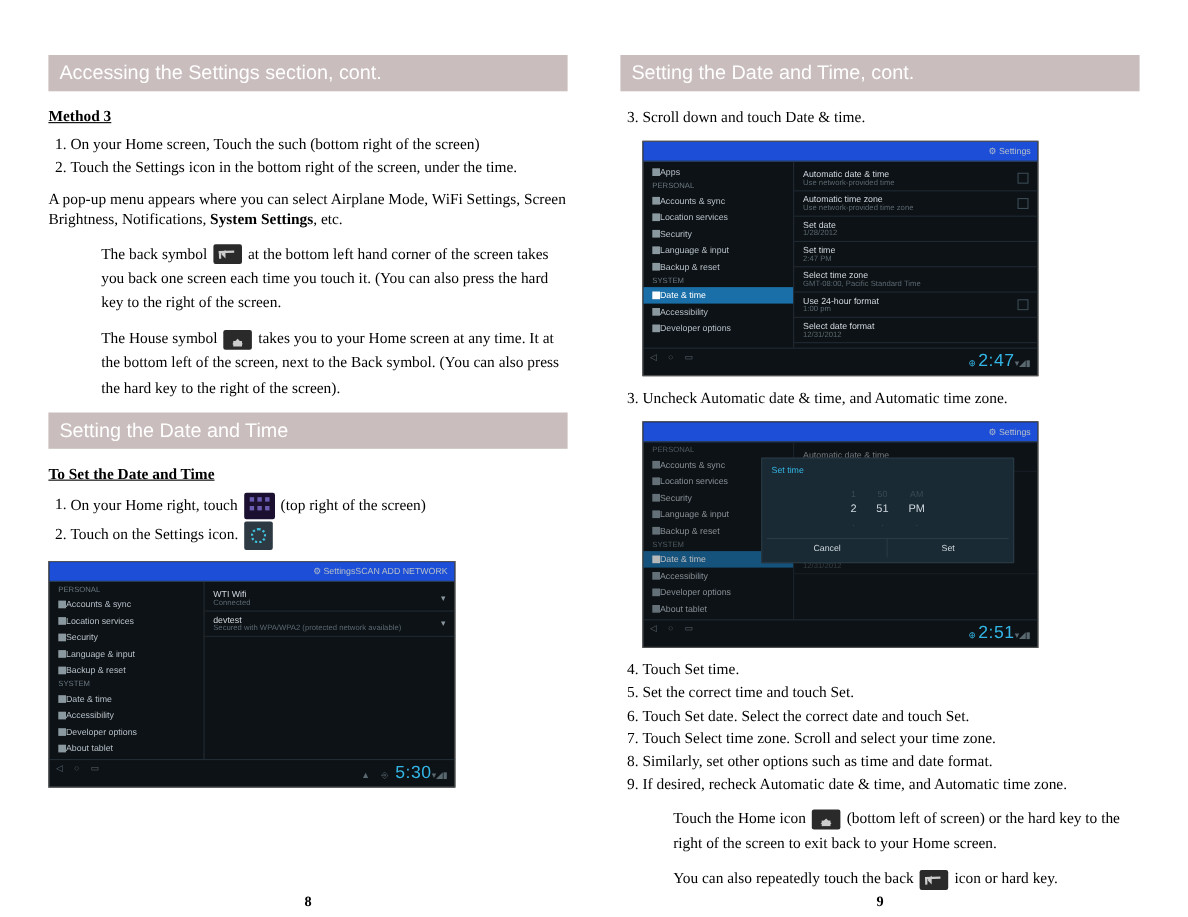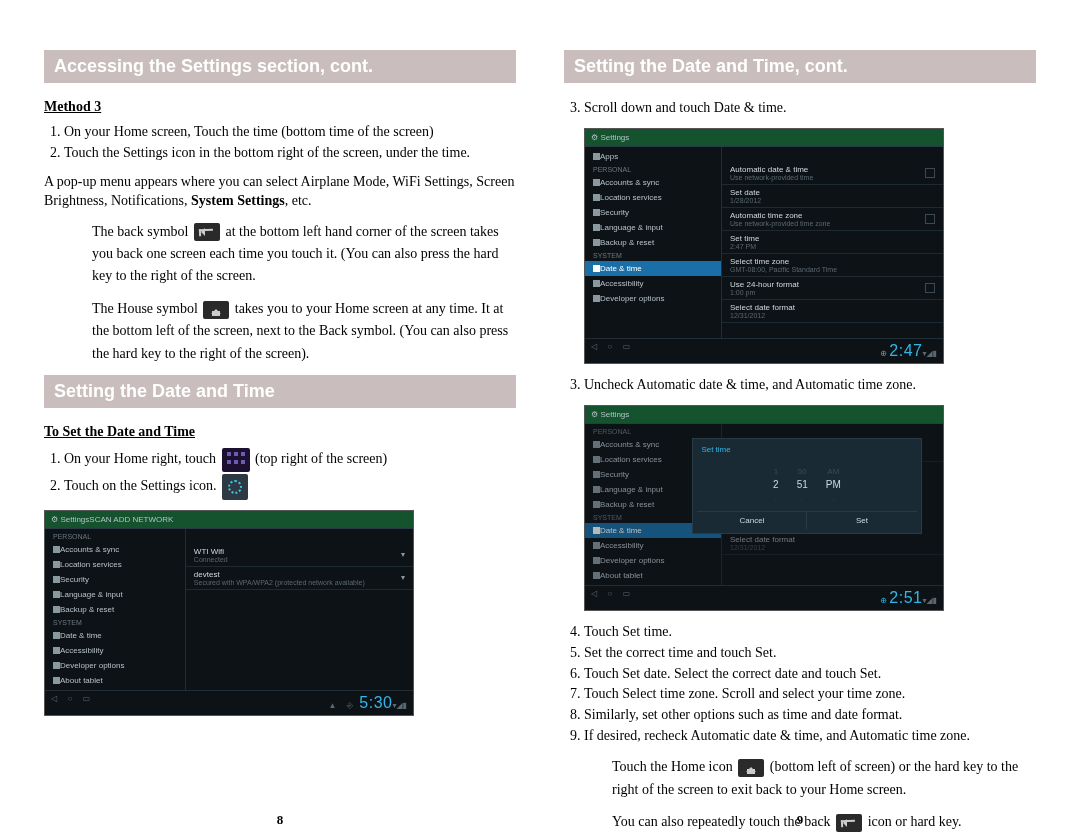--- a/index.html
+++ b/index.html
@@ -21,21 +21,21 @@
   .col {
     width: 50%;
     padding: 20px 24px 0 24px;
     box-sizing: border-box;
     position: relative;
   }
   .section-header {
     background: #c9bdbd;
     color: #fff;
     font-family: Arial, Helvetica, sans-serif;
-    font-weight: bold;
+    font-weight: normal;
     font-size: 18px;
     padding: 6px 10px;
     margin-bottom: 16px;
   }
   .subhead {
     font-weight: bold;
     margin: 6px 0 8px 0;
     text-decoration: underline;
   }
   ol {
@@ -123,24 +123,24 @@
     background: #0d1216;
     border: 1px solid #555;
     margin: 8px 0 12px 0;
     color: #b6c0c8;
     font-family: Arial, sans-serif;
     font-size: 8px;
     position: relative;
     box-sizing: border-box;
   }
   .ss-header {
-    background: #14532d;
+    background: #1d4ed8;
     padding: 4px 6px;
     display: flex;
-    justify-content: flex-start;
+    justify-content: flex-end;
     border-bottom: 1px solid #2a3a44;
     font-size: 8px;
   }
   .ss-body {
     display: flex;
     min-height: 120px;
   }
   .ss-side {
     width: 38%;
     border-right: 1px solid #222c34;
@@ -162,21 +162,21 @@
     background: #1a6fa8;
     color: #fff;
   }
   .ss-side .ic {
     width: 7px; height: 7px;
     background: #8a98a0;
     display: inline-block;
   }
   .ss-main {
     flex: 1;
-    padding: 15px 0;
+    padding: 4px 0;
   }
   .ss-row {
     padding: 3px 8px;
     border-bottom: 1px solid #1e2a32;
     display: flex;
     justify-content: space-between;
     align-items: center;
   }
   .ss-row .t1 { color: #cfd8df; }
   .ss-row .t2 { color: #5a6870; font-size: 7px; }
@@ -240,21 +240,21 @@
 <body>
 
 <div class="page-container">
 
   <div class="col">
     <div class="section-header">Accessing the Settings section, cont.</div>
 
     <div class="subhead">Method 3</div>
 
     <ol>
-      <li>On your Home screen, Touch the time (bottom time of the screen)</li>
+      <li>On your Home screen, Touch the such (bottom right of the screen)</li>
       <li>Touch the Settings icon in the bottom right of the screen, under the time.</li>
     </ol>
     <div style="line-height:1.35;">
       <span>A pop-up menu appears where you can select Airplane Mode, WiFi Settings, Screen Brightness, Notifications, </span><b>System Settings</b><span>, etc.</span>
     </div>
 
     <p class="inline-line">
       <span>The back symbol </span><span class="inline-icon back"></span><span> at the bottom left hand corner of the screen takes you back one screen each time you touch it. (You can also press the hard key to the right of the screen.</span>
     </p>
 
@@ -403,30 +403,30 @@
         <div class="ss-main">
           <div class="ss-row">
               <div>
                 <div class="t1">Automatic date &amp; time</div>
                 <div class="t2">Use network-provided time</div>
               </div>
               <div class="chk"></div>
             </div>
           <div class="ss-row">
               <div>
+                <div class="t1">Automatic time zone</div>
+                <div class="t2">Use network-provided time zone</div>
+              </div>
+              <div class="chk"></div>
+            </div>
+          <div class="ss-row">
+              <div>
                 <div class="t1">Set date</div>
                 <div class="t2">1/28/2012</div>
               </div>
-            </div>
-          <div class="ss-row">
-              <div>
-                <div class="t1">Automatic time zone</div>
-                <div class="t2">Use network-provided time zone</div>
-              </div>
-              <div class="chk"></div>
             </div>
           <div class="ss-row">
               <div>
                 <div class="t1">Set time</div>
                 <div class="t2">2:47 PM</div>
               </div>
             </div>
           <div class="ss-row">
               <div>
                 <div class="t1">Select time zone</div>

